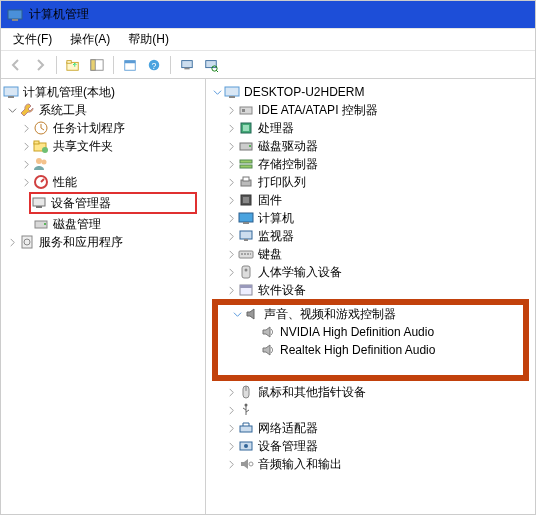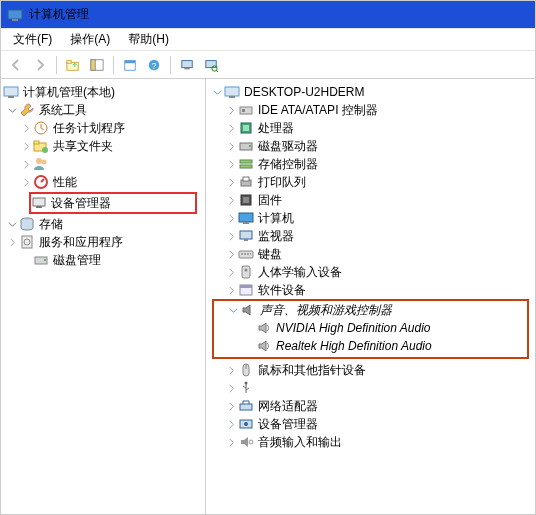--- a/index.html
+++ b/index.html
@@ -81,21 +81,21 @@
     display:flex; align-items:center; justify-content:center;
     margin-right: 4px;
     flex-shrink:0;
   }
   .label { white-space: nowrap; text-align: right; }
   .redbox {
     border: 2px solid #e03030;
     position: relative;
   }
   .redbox-pad { padding: 1px 0; }
-  .rb-block { border:2px solid #c2410c; margin: 0 6px 2px 6px; padding-bottom:2px;font-style:italic; }
+  .rb-block { border:6px solid #c2410c; margin: 0 6px 2px 6px; padding-bottom:16px; }
 </style>
 </head>
 <body>
 
 <div class="titlebar">
   <span class="app-icon">
     <svg viewBox="0 0 16 16">
         <rect x="1" y="3" width="14" height="9" fill="#4a90d9" stroke="#2c5f8d"></rect>
         <rect x="5" y="12" width="6" height="2" fill="#888"></rect>
       </svg>
@@ -261,59 +261,44 @@
             <svg viewBox="0 0 16 16">
               <rect x="2" y="3" width="12" height="8" fill="#e8e8e8" stroke="#777"></rect>
               <rect x="5" y="11" width="6" height="2" fill="#777"></rect>
             </svg>
           </span>
         <span class="label">设备管理器</span>
       </div>
     </div>
 
     <div class="tree-row">
-      <span class="spacer" style="width:4px"></span>
-      <span class="twisty">
-          <svg viewBox="0 0 10 10">
-            <path d="M1 3 L5 7 L9 3" fill="none" stroke="#666"></path>
-          </svg>
-        </span>
-      <span class="node-icon">
-          <svg viewBox="0 0 16 16">
-            <ellipse cx="8" cy="4" rx="6" ry="2" fill="#ccde" stroke="#789"></ellipse>
-            <path d="M2 4v8a6 2 0 0 0 12 0V4" fill="#cde" stroke="#789"></path>
-          </svg>
-        </span>
-      <span class="label">存储</span>
-    </div>
+      <span class="spacer" style="width:32px"></span>
+      <span class="node-icon">
+          <svg viewBox="0 0 16 16">
+            <rect x="2" y="5" width="12" height="7" fill="#d8d8d8" stroke="#888"></rect>
+            <circle cx="12" cy="8" r="1" fill="#3a3"></circle>
+          </svg>
+        </span>
+      <span class="label">磁盘管理</span>
+    </div>
+
     <div class="tree-row">
       <span class="spacer" style="width:4px"></span>
       <span class="twisty">
           <svg viewBox="0 0 10 10">
             <path d="M3 1 L7 5 L3 9" fill="none" stroke="#999"></path>
           </svg>
         </span>
       <span class="node-icon">
           <svg viewBox="0 0 16 16">
             <rect x="3" y="2" width="10" height="12" fill="#eee" stroke="#888"></rect>
             <circle cx="8" cy="8" r="3" fill="none" stroke="#888"></circle>
           </svg>
         </span>
       <span class="label">服务和应用程序</span>
-    </div>
-
-    <div class="tree-row">
-      <span class="spacer" style="width:32px"></span>
-      <span class="node-icon">
-          <svg viewBox="0 0 16 16">
-            <rect x="2" y="5" width="12" height="7" fill="#d8d8d8" stroke="#888"></rect>
-            <circle cx="12" cy="8" r="1" fill="#3a3"></circle>
-          </svg>
-        </span>
-      <span class="label">磁盘管理</span>
     </div>
   </div>
 
   <div class="right-pane">
     <div class="tree-row">
       <span class="spacer" style="width:4px"></span>
       <span class="twisty">
           <svg viewBox="0 0 10 10">
             <path d="M1 3 L5 7 L9 3" fill="none" stroke="#4a90d9"></path>
           </svg>

